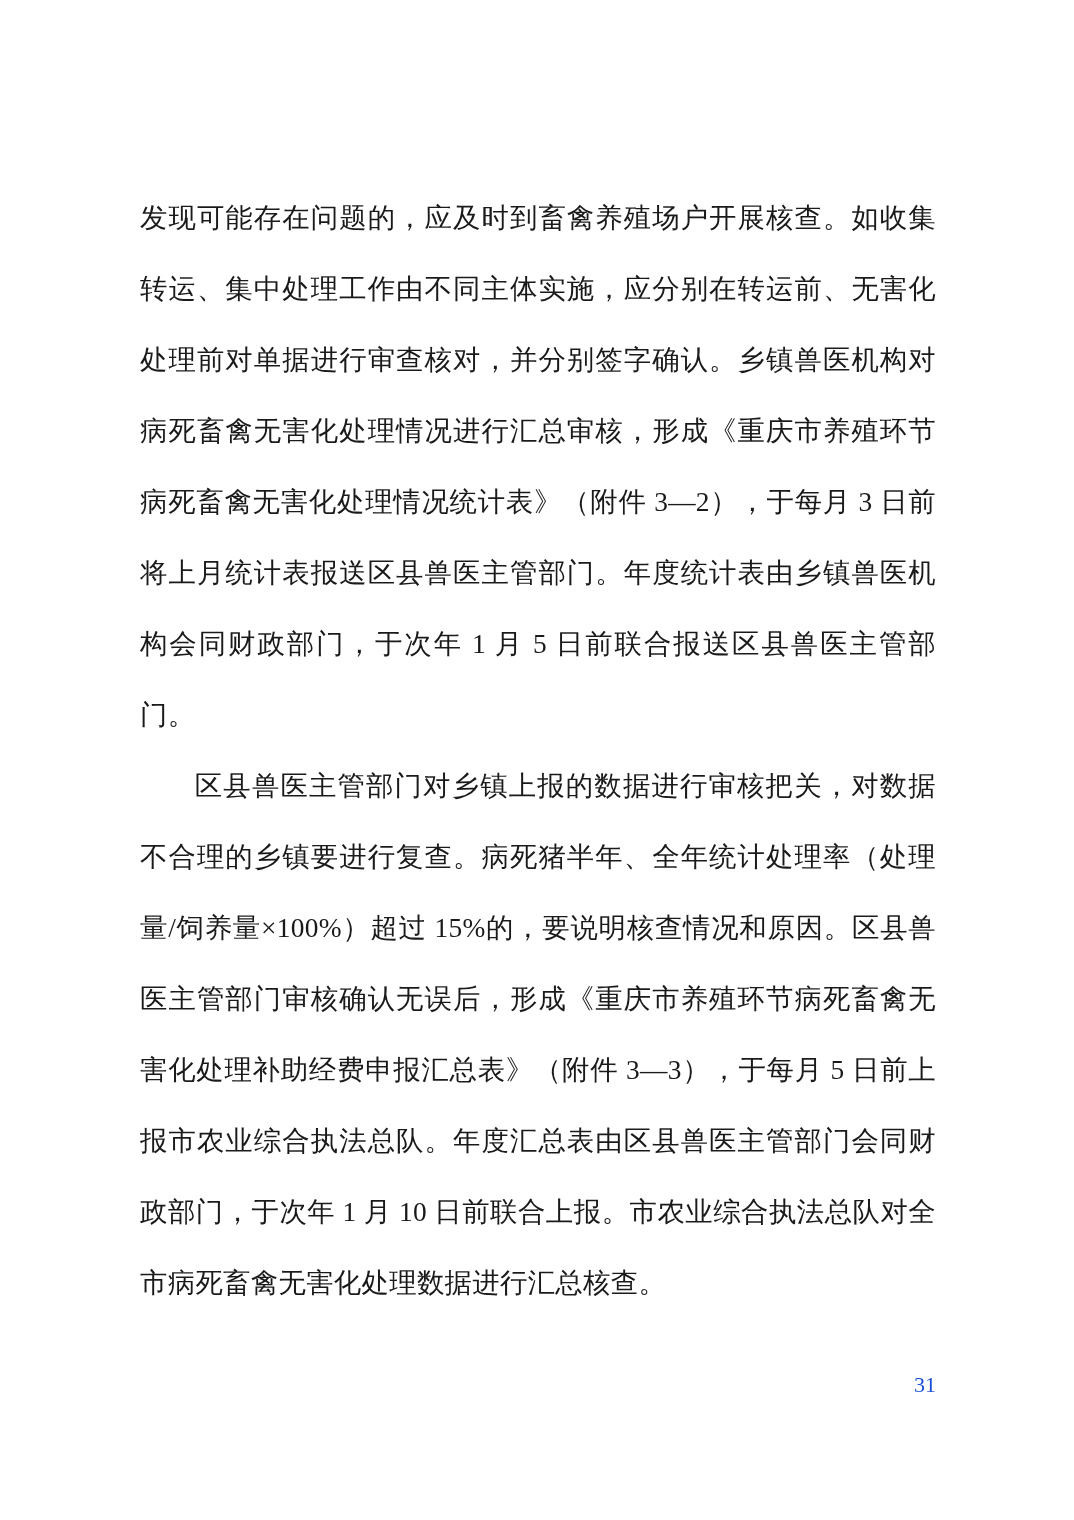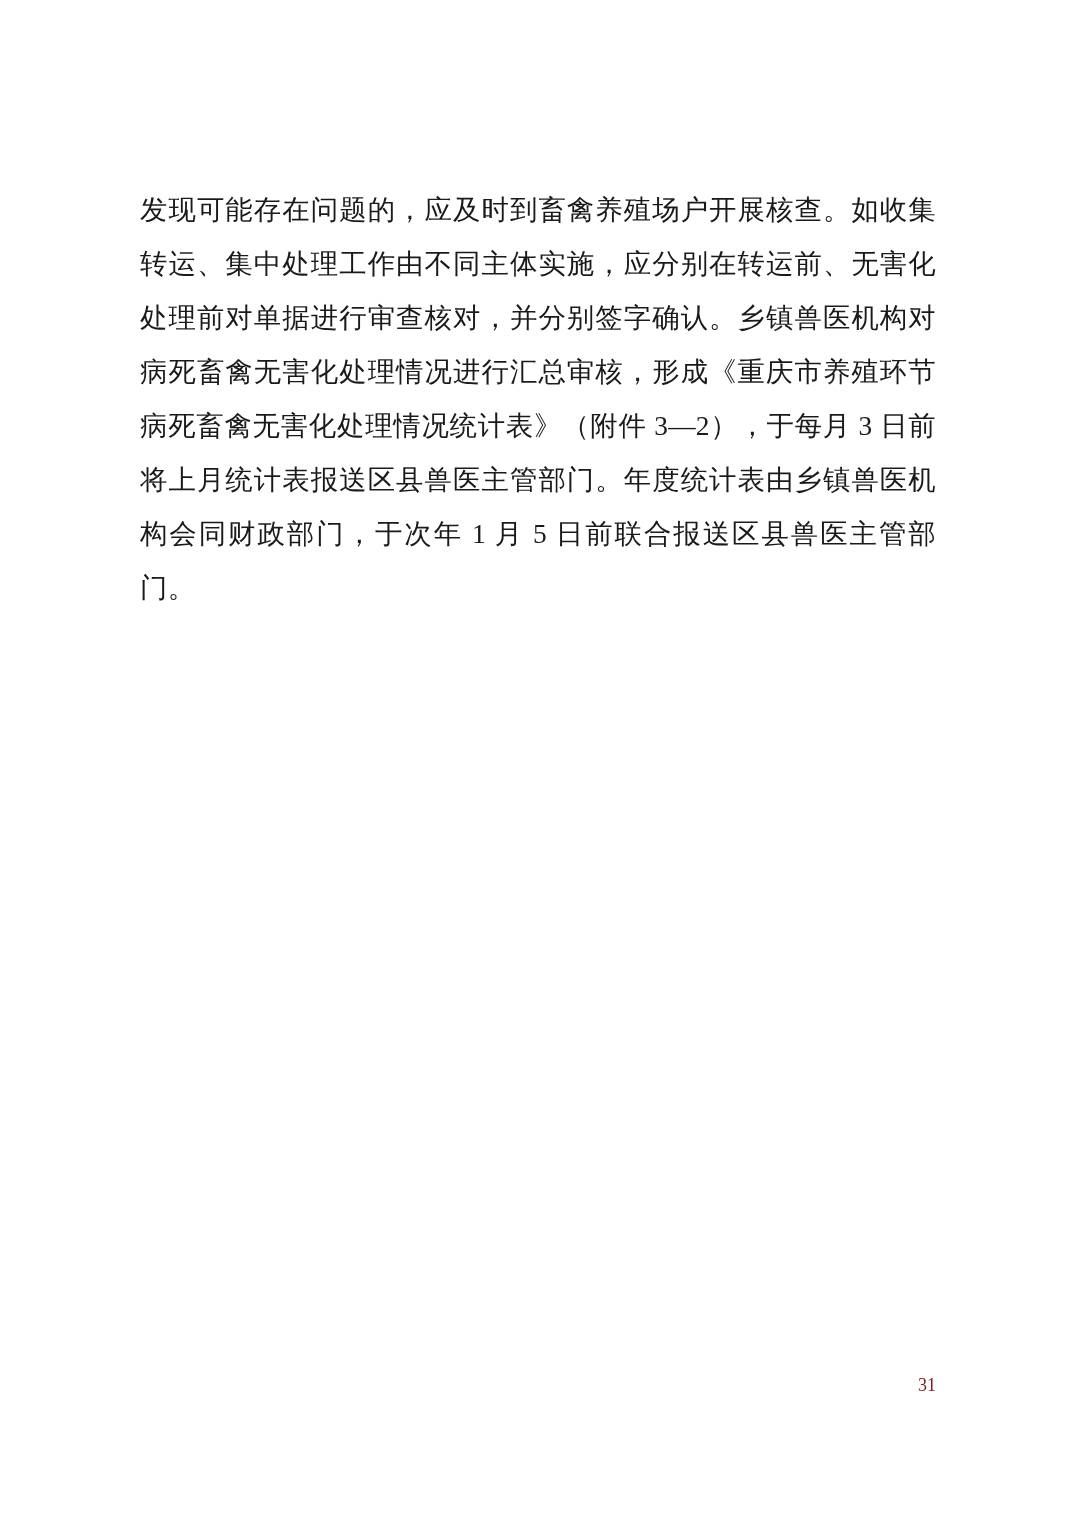--- a/index.html
+++ b/index.html
@@ -19,42 +19,43 @@
   .doc-body {
     position: absolute;
     left: 140px;
     top: 183px;
     width: 796px;
   }
   .para, .heading {
     margin: 0;
     padding: 0;
     font-size: 27.4px;
-    line-height: 54px;
+    line-height: 71px;
     text-align: justify;
     text-align-last: left;
     letter-spacing: 0.3px;
     word-break: break-all;
   }
   .para.indent, .heading {
     text-indent: 2em;
   }
   .heading {
     font-weight: bold;
   }
   .page-number {
     position: absolute;
     right: 138px;
     top: 1368px;
-    font-size: 18px;
+    font-size: 22px;
     line-height: 34px;
     font-family: "Liberation Serif", "DejaVu Serif", serif;
-    color: #7f1d1d;
+    color: #1d4ed8;
   }
 </style>
 </head>
 <body>
 
 <div class="doc-body">
   <p class="para">发现可能存在问题的，应及时到畜禽养殖场户开展核查。如收集转运、集中处理工作由不同主体实施，应分别在转运前、无害化处理前对单据进行审查核对，并分别签字确认。乡镇兽医机构对病死畜禽无害化处理情况进行汇总审核，形成《重庆市养殖环节病死畜禽无害化处理情况统计表》（附件 3—2），于每月 3 日前将上月统计表报送区县兽医主管部门。年度统计表由乡镇兽医机构会同财政部门，于次年 1 月 5 日前联合报送区县兽医主管部门。</p>
+  <p class="para indent">区县兽医主管部门对乡镇上报的数据进行审核把关，对数据不合理的乡镇要进行复查。病死猪半年、全年统计处理率（处理量/饲养量×100%）超过 15%的，要说明核查情况和原因。区县兽医主管部门审核确认无误后，形成《重庆市养殖环节病死畜禽无害化处理补助经费申报汇总表》（附件 3—3），于每月 5 日前上报市农业综合执法总队。年度汇总表由区县兽医主管部门会同财政部门，于次年 1 月 10 日前联合上报。市农业综合执法总队对全市病死畜禽无害化处理数据进行汇总核查。</p>
 </div>
 
 <div class="page-number">31</div>
 
 </body></html>

